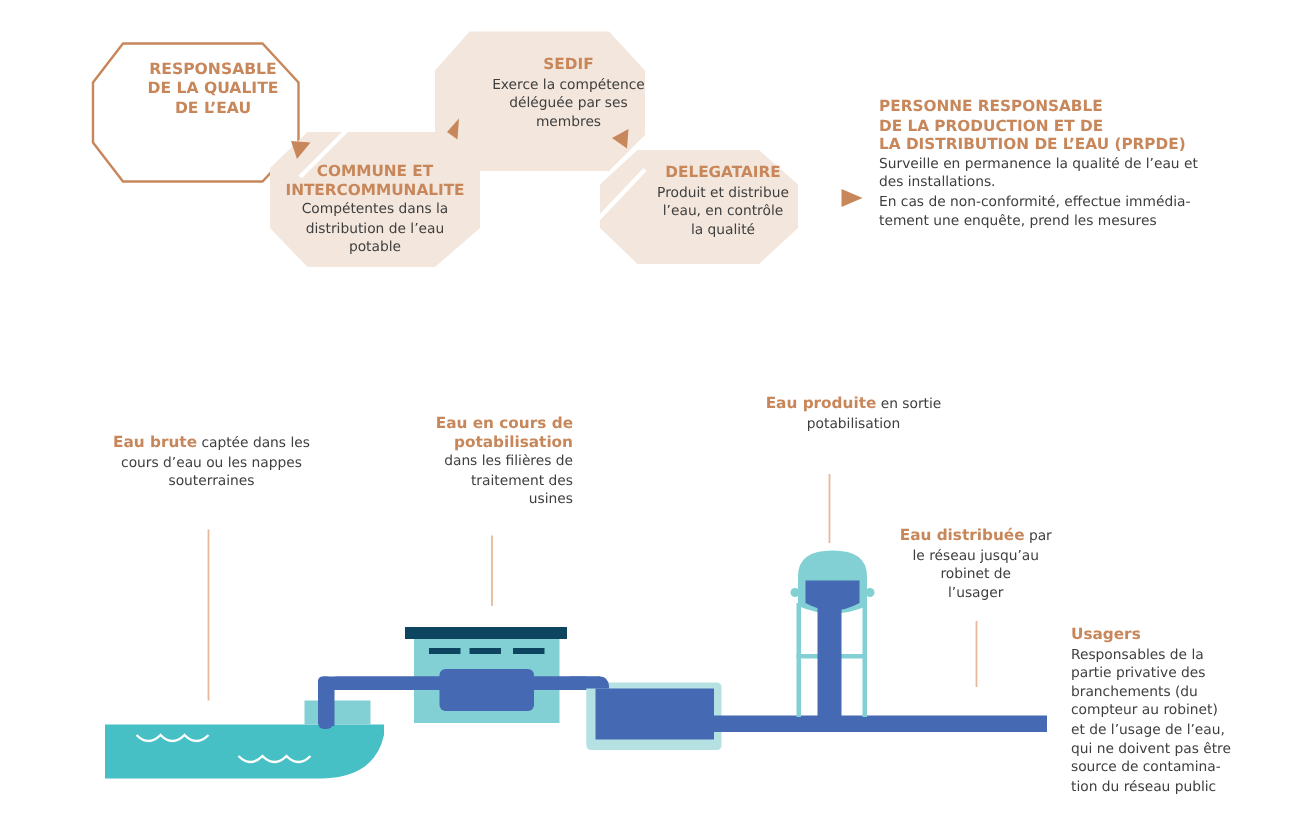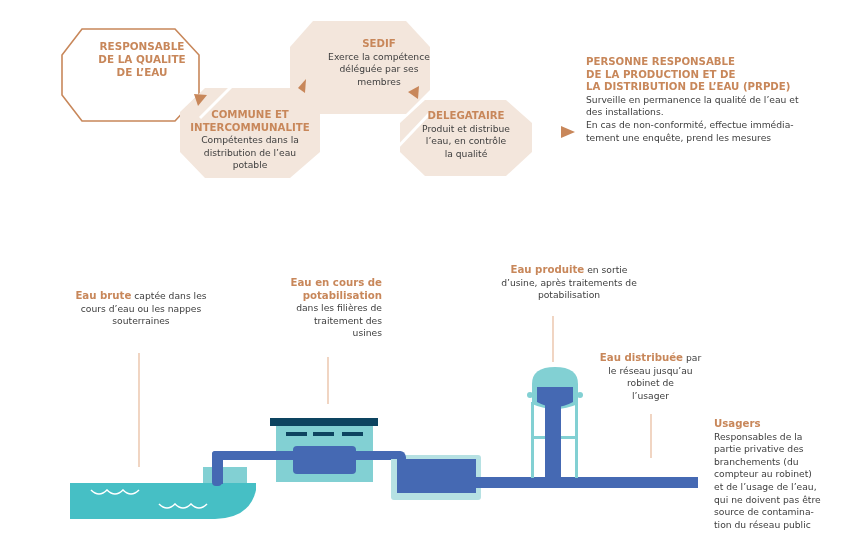--- a/index.html
+++ b/index.html
@@ -81,28 +81,28 @@
 </div>
 
 <div class="lbl" style="left:180px; top:109px; width:140px;">
   <span class="ttl">COMMUNE ET</span>
   <span class="ttl">INTERCOMMUNALITE</span>
   <span style="display:block">Compétentes dans la</span>
   <span style="display:block">distribution de l’eau</span>
   <span style="display:block">potable</span>
 </div>
 
-<div class="lbl" style="left:400px; top:110px; width:132px;">
+<div class="lbl" style="left:400px; top:110px; width:132px;padding-left:16px;">
   <span class="ttl">DELEGATAIRE</span>
   <span style="display:block">Produit et distribue</span>
   <span style="display:block">l’eau, en contrôle</span>
   <span style="display:block">la qualité</span>
 </div>
 
-<div class="lbl left" style="left:586px; top:56px; width:265px;">
+<div class="lbl left" style="left:586px; top:66px; width:265px;">
   <span class="ttl">PERSONNE RESPONSABLE</span>
   <span class="ttl">DE LA PRODUCTION ET DE</span>
   <span class="ttl">LA DISTRIBUTION DE L’EAU (PRPDE)</span>
   <span style="display:block">Surveille en permanence la qualité de l’eau et</span>
   <span style="display:block">des installations.</span>
   <span style="display:block">En cas de non-conformité, effectue immédia-</span>
   <span style="display:block">tement une enquête, prend les mesures</span>
 </div>
 
 <div class="lbl" style="left:66px; top:290px; width:150px;">
@@ -114,21 +114,20 @@
 <div class="lbl" style="left:252px; top:277px; width:130px;text-align:right;">
   <span class="ttl">Eau en cours de</span>
   <span class="ttl">potabilisation</span>
   <span style="display:block">dans les filières de</span>
   <span style="display:block">traitement des</span>
   <span style="display:block">usines</span>
 </div>
 
 <div class="lbl" style="left:484px; top:264px; width:170px;">
   <span style="display:block"><span class="ttl-inline">Eau produite</span><span> en sortie</span></span>
-  <span style="display:block">d’usine, après traitements de</span>
   <span style="display:block">potabilisation</span>
 </div>
 
 <div class="lbl" style="left:588px; top:352px; width:125px;">
   <span style="display:block"><span class="ttl-inline">Eau distribuée</span><span> par</span></span>
   <span style="display:block">le réseau jusqu’au</span>
   <span style="display:block">robinet de</span>
   <span style="display:block">l’usager</span>
 </div>
 

